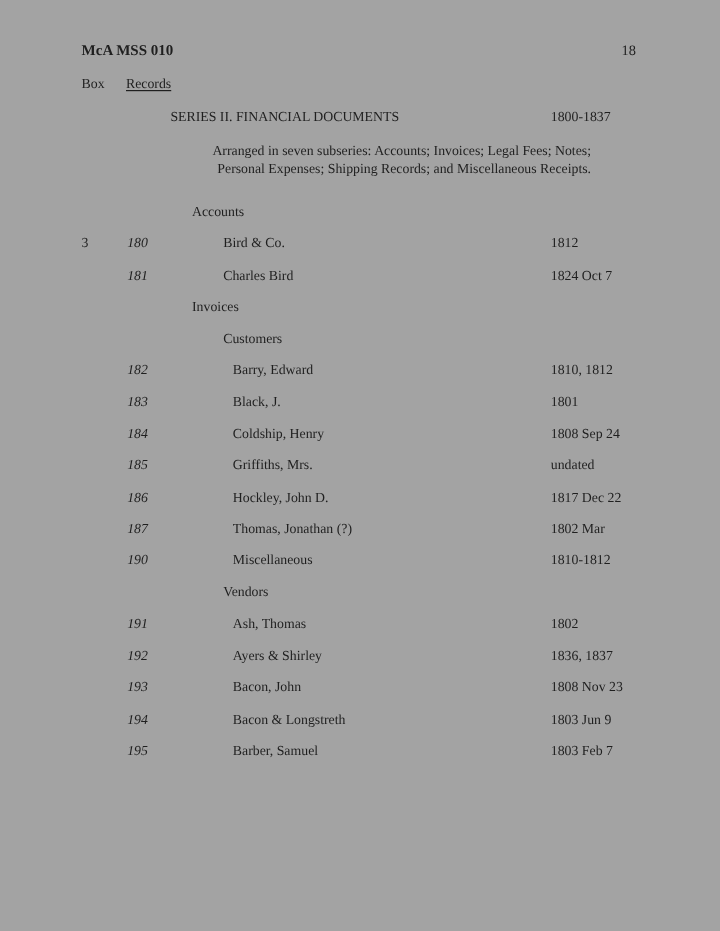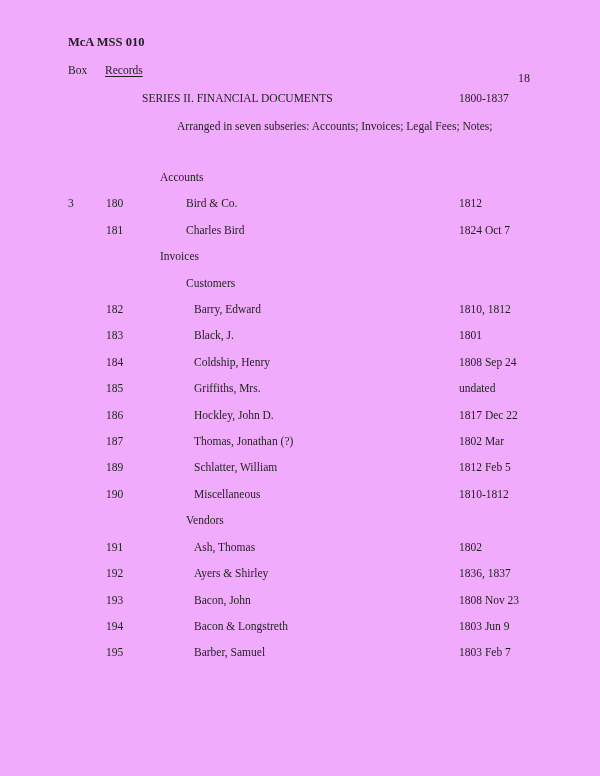--- a/index.html
+++ b/index.html
@@ -1,40 +1,40 @@
 <!DOCTYPE html>
 <html><head>
 <meta charset="utf-8">
 <style>
   html, body { margin: 0; padding: 0; }
   body { background: #ffffff; }
   .page {
     position: relative;
     width: 600px;
     height: 776px;
-    background: #f0abfc;
+    background: #a3a3a3;
     font-family: "Liberation Serif", "DejaVu Serif", serif;
     color: #1f1f1f;
     font-size: 11.5px;
     overflow: hidden;
     text-align: right;
   }
   .abs { position: absolute; white-space: nowrap; }
   .hdr-left  { left: 68px;  top: 35px; font-weight: bold; font-size: 12.5px; }
-  .hdr-right { left: 518px; top: 35px; font-size: 12px; margin-top: 36px; }
+  .hdr-right { left: 518px; top: 35px; font-size: 12px; }
   .col-box    { left: 68px;  top: 64px; text-underline-offset: 2px; }
   .col-folder { left: 105px; top: 64px; text-decoration: underline; text-underline-offset: 2px; }
   .series-title { left: 142px; top: 92px; }
   .series-date  { left: 459px; top: 92px; }
   .series-note  { left: 177px; top: 119px; line-height: 15px; white-space: nowrap; }
   .rows { position: absolute; left: 0; top: 171px; width: 507px; }
   .row { position: relative; height: 26.42px; }
   .row span { position: absolute; top: 0; white-space: nowrap; }
   .c-box    { left: 68px; }
-  .c-folder { left: 106px; }
+  .c-folder { left: 106px; font-style: italic; }
   .c-title.lvl1 { left: 160px; }
   .c-title.lvl2 { left: 186px; }
   .c-title.lvl3 { left: 194px; }
   .c-date   { left: 459px; }
 </style>
 </head>
 <body>
 
 <div class="page">
 
@@ -45,20 +45,21 @@
   <div class="abs col-box">Box</div>
 
   <div class="abs col-folder">Records</div>
 
   <div class="abs series-title">SERIES II. FINANCIAL DOCUMENTS</div>
 
   <div class="abs series-date">1800-1837</div>
 
   <div class="abs series-note">
     <div>Arranged in seven subseries: Accounts; Invoices; Legal Fees; Notes;</div>
+    <div>Personal Expenses; Shipping Records; and Miscellaneous Receipts.</div>
   </div>
 
   <div class="rows" id="rows">
       <div class="row">
         <span class="c-title lvl1">Accounts</span>
       </div>
       <div class="row">
         <span class="c-box">3</span>
         <span class="c-folder">180</span>
         <span class="c-title lvl2">Bird &amp; Co.</span>
@@ -99,25 +100,20 @@
         <span class="c-folder">186</span>
         <span class="c-title lvl3">Hockley, John D.</span>
         <span class="c-date">1817 Dec 22</span>
       </div>
       <div class="row">
         <span class="c-folder">187</span>
         <span class="c-title lvl3">Thomas, Jonathan (?)</span>
         <span class="c-date">1802 Mar</span>
       </div>
       <div class="row">
-        <span class="c-folder">189</span>
-        <span class="c-title lvl3">Schlatter, William</span>
-        <span class="c-date">1812 Feb 5</span>
-      </div>
-      <div class="row">
         <span class="c-folder">190</span>
         <span class="c-title lvl3">Miscellaneous</span>
         <span class="c-date">1810-1812</span>
       </div>
       <div class="row">
         <span class="c-title lvl2">Vendors</span>
       </div>
       <div class="row">
         <span class="c-folder">191</span>
         <span class="c-title lvl3">Ash, Thomas</span>

